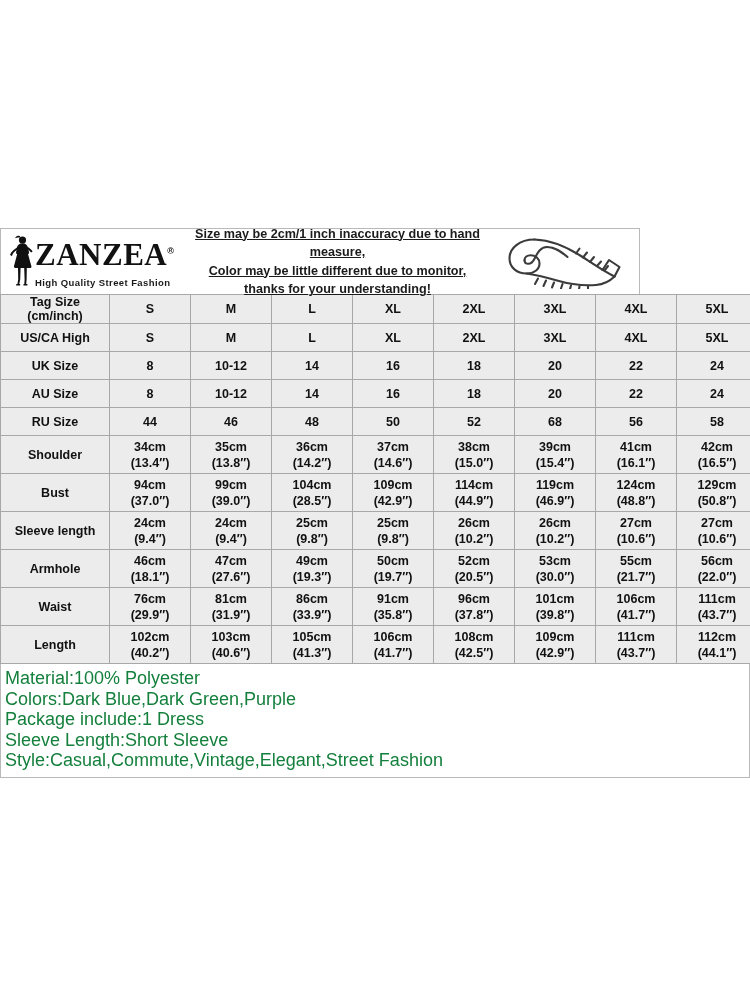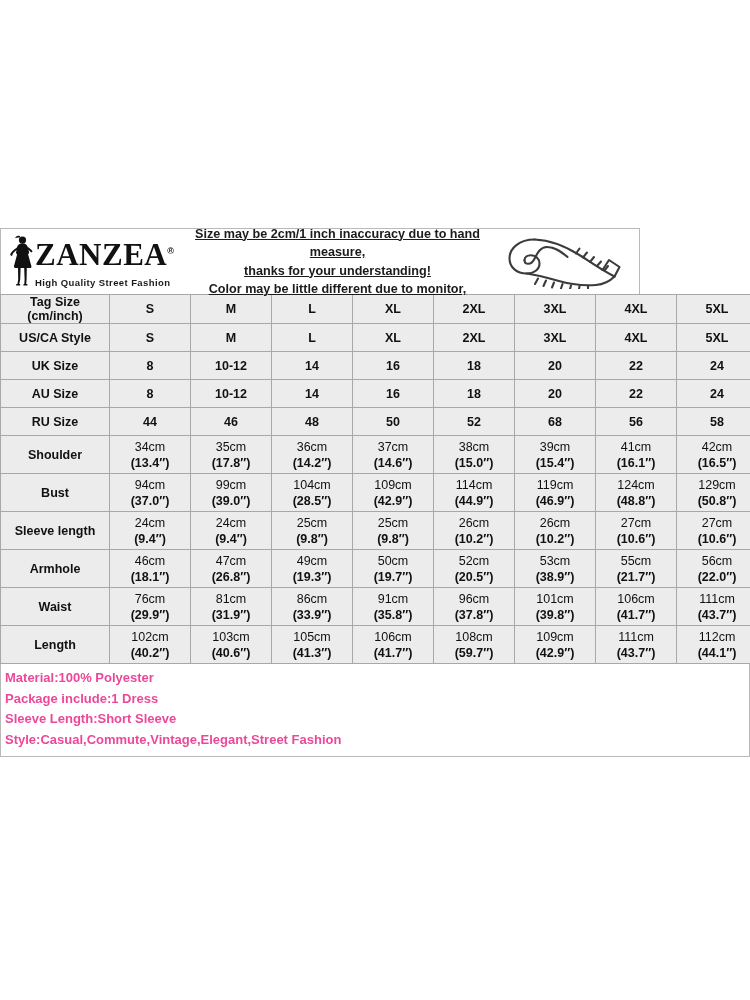--- a/index.html
+++ b/index.html
@@ -125,41 +125,41 @@
     line-height: 14px;
     margin-top: 28px;
   }
   tr.measrow td {
     height: 37px;
   }
   .twoline {
     display: block;
     line-height: 16px;
   }
-  .cmline { font-weight: 400; }
+  .cmline { font-weight: 700; }
   .inline-in { font-weight: 700; }
   .label-two {
     display: block;
     line-height: 14px;
   }
 
   
   .footer-box {
     border: 1px solid #b9b9b9;
     border-top: none;
     box-sizing: border-box;
     width: 750px;
     padding: 4px 4px 6px 4px;
     background: #ffffff;
   }
   .footer-line {
-    font-size: 13px;
-    font-weight: 700;
+    font-size: 18px;
+    font-weight: 400;
     line-height: 20.5px;
-    color: #ec4899;
+    color: #15803d;
     white-space: nowrap;
   }
 </style>
 </head>
 <body>
 
 <div id="sheet">
 
   <div class="header-band">
 
@@ -184,22 +184,22 @@
         </span>
         <span class="logo-text-wrap">
           <span class="logo-word"><span>ZANZEA</span><span class="logo-reg">®</span></span>
           <span class="logo-tag">High Quality Street Fashion</span>
         </span>
       </div>
     </div>
 
     <div class="notice-cell">
       <div>Size may be 2cm/1 inch inaccuracy due to hand measure,</div>
+      <div>Color may be little different due to monitor,</div>
       <div>thanks for your understanding!</div>
-      <div>Color may be little different due to monitor,</div>
     </div>
 
     <div class="tape-cell">
       <svg width="126" height="54" viewBox="0 0 126 54" xmlns="http://www.w3.org/2000/svg">
         <g fill="none" stroke="#3b3b3b" stroke-width="2.1" stroke-linejoin="round" stroke-linecap="round">
           <path d="M33.5 4.5 C18.5 4.5 8.5 13 8.5 23.5 C8.5 32.5 16 38.5 25.5 38.5 C33 38.5 38.5 34.5 38.5 28.5 C38.5 23.5 34.5 20.2 29.8 20.2 C26.2 20.2 23.5 22.4 23.5 25.2"></path>
           <path d="M33.5 4.5 C52 5.2 66 12 80 21 C92 28.8 103 36.5 113.5 41.5"></path>
           <path d="M23.5 25.2 C23.5 27.4 25.2 28.8 27.3 28.8 C30.3 28.8 32.2 26.4 33.8 23.2 C36.6 17.5 39.5 12 46 12"></path>
           <path d="M25.5 38.5 C36 40 46 42.5 56 45.5 C70 49.6 82 51 95 50"></path>
           <path d="M46 12 C54 12 60 16.5 66.5 22"></path>
@@ -234,21 +234,21 @@
         <td class="datacol">M</td>
         <td class="datacol">L</td>
         <td class="datacol">XL</td>
         <td class="datacol">2XL</td>
         <td class="datacol">3XL</td>
         <td class="datacol">4XL</td>
         <td class="datacol">5XL</td>
       </tr>
 
       <tr class="sizerow">
-        <td class="rowlabel">US/CA Style</td>
+        <td class="rowlabel">US/CA High</td>
         <td class="datacol">S</td>
         <td class="datacol">M</td>
         <td class="datacol">L</td>
         <td class="datacol">XL</td>
         <td class="datacol">2XL</td>
         <td class="datacol">3XL</td>
         <td class="datacol">4XL</td>
         <td class="datacol">5XL</td>
       </tr>
 
@@ -289,21 +289,21 @@
       </tr>
 
       <tr class="measrow">
         <td class="rowlabel">Shoulder</td>
         <td class="datacol">
             <span class="twoline cmline">34cm</span>
             <span class="twoline inline-in">(13.4″)</span>
           </td>
         <td class="datacol">
             <span class="twoline cmline">35cm</span>
-            <span class="twoline inline-in">(17.8″)</span>
+            <span class="twoline inline-in">(13.8″)</span>
           </td>
         <td class="datacol">
             <span class="twoline cmline">36cm</span>
             <span class="twoline inline-in">(14.2″)</span>
           </td>
         <td class="datacol">
             <span class="twoline cmline">37cm</span>
             <span class="twoline inline-in">(14.6″)</span>
           </td>
         <td class="datacol">
@@ -397,37 +397,37 @@
       </tr>
 
       <tr class="measrow">
         <td class="rowlabel">Armhole</td>
         <td class="datacol">
             <span class="twoline cmline">46cm</span>
             <span class="twoline inline-in">(18.1″)</span>
           </td>
         <td class="datacol">
             <span class="twoline cmline">47cm</span>
-            <span class="twoline inline-in">(26.8″)</span>
+            <span class="twoline inline-in">(27.6″)</span>
           </td>
         <td class="datacol">
             <span class="twoline cmline">49cm</span>
             <span class="twoline inline-in">(19.3″)</span>
           </td>
         <td class="datacol">
             <span class="twoline cmline">50cm</span>
             <span class="twoline inline-in">(19.7″)</span>
           </td>
         <td class="datacol">
             <span class="twoline cmline">52cm</span>
             <span class="twoline inline-in">(20.5″)</span>
           </td>
         <td class="datacol">
             <span class="twoline cmline">53cm</span>
-            <span class="twoline inline-in">(38.9″)</span>
+            <span class="twoline inline-in">(30.0″)</span>
           </td>
         <td class="datacol">
             <span class="twoline cmline">55cm</span>
             <span class="twoline inline-in">(21.7″)</span>
           </td>
         <td class="datacol">
             <span class="twoline cmline">56cm</span>
             <span class="twoline inline-in">(22.0″)</span>
           </td>
       </tr>
@@ -481,39 +481,40 @@
         <td class="datacol">
             <span class="twoline cmline">105cm</span>
             <span class="twoline inline-in">(41.3″)</span>
           </td>
         <td class="datacol">
             <span class="twoline cmline">106cm</span>
             <span class="twoline inline-in">(41.7″)</span>
           </td>
         <td class="datacol">
             <span class="twoline cmline">108cm</span>
-            <span class="twoline inline-in">(59.7″)</span>
+            <span class="twoline inline-in">(42.5″)</span>
           </td>
         <td class="datacol">
             <span class="twoline cmline">109cm</span>
             <span class="twoline inline-in">(42.9″)</span>
           </td>
         <td class="datacol">
             <span class="twoline cmline">111cm</span>
             <span class="twoline inline-in">(43.7″)</span>
           </td>
         <td class="datacol">
             <span class="twoline cmline">112cm</span>
             <span class="twoline inline-in">(44.1″)</span>
           </td>
       </tr>
 
     </tbody>
   </table>
 
   <div class="footer-box">
     <div class="footer-line">Material:100% Polyester</div>
+    <div class="footer-line">Colors:Dark Blue,Dark Green,Purple</div>
     <div class="footer-line">Package include:1 Dress</div>
     <div class="footer-line">Sleeve Length:Short Sleeve</div>
     <div class="footer-line">Style:Casual,Commute,Vintage,Elegant,Street Fashion</div>
   </div>
 
 </div>
 
 </body></html>

